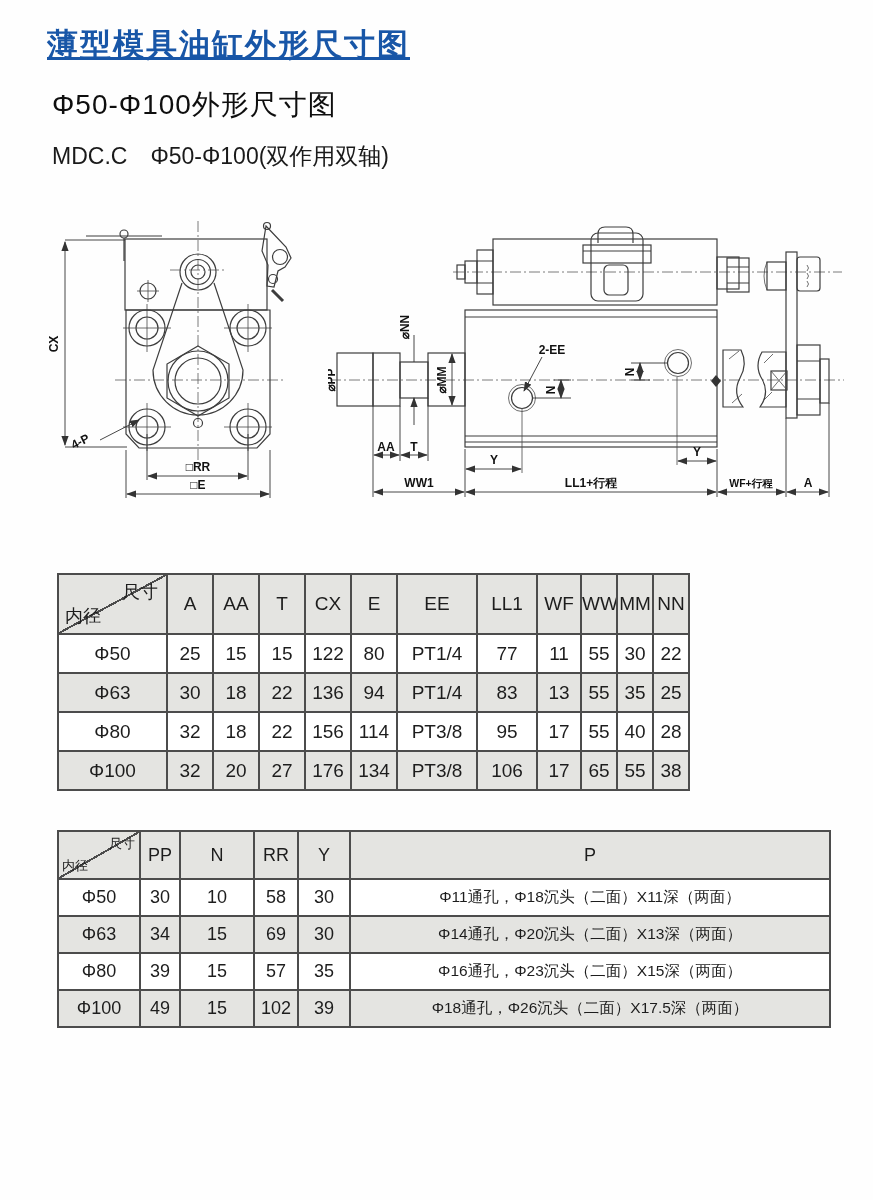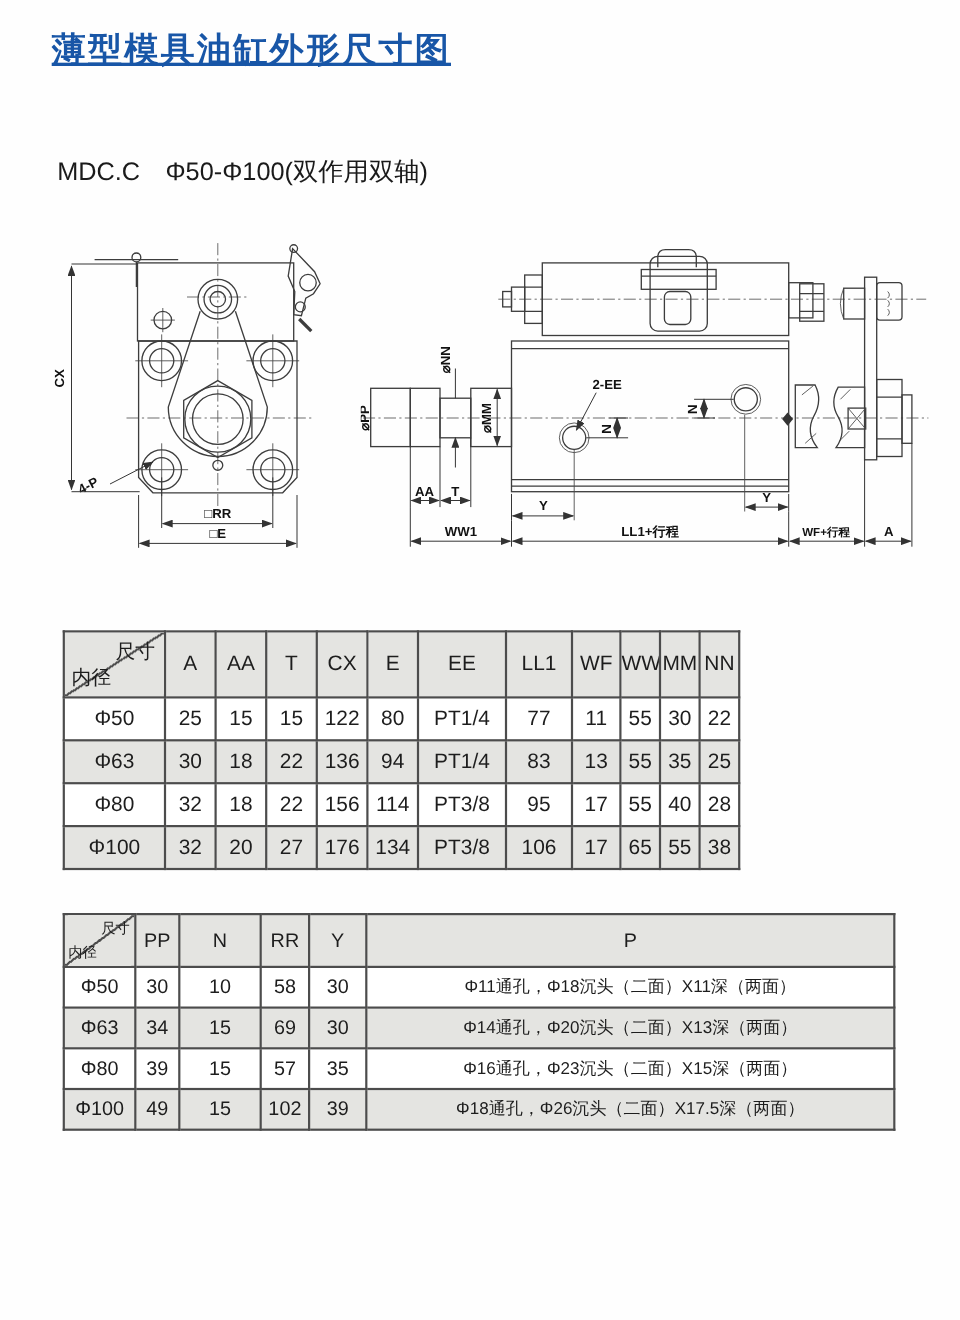--- a/index.html
+++ b/index.html
@@ -34,21 +34,21 @@
   #t1 th,#t1 td{font-size:19px;}
   #t1 thead tr{height:60px;}
   #t1 tbody tr{height:39px;}
   #t2 th,#t2 td{font-size:18px;}
   #t2 thead tr{height:48px;}
   #t2 tbody tr{height:37px;}
   #t2 td:last-child{font-size:15.5px;}
   th.diag{position:relative;background-color:#e4e4e1;
     background-image:linear-gradient(to bottom right,
       transparent calc(50% - 1px),#4c4c4c calc(50% - 1px),
-      #4c4c4c calc(50% + 1px),transparent calc(50% + 1px));}
+      #4c4c4c calc(50% + 1px),transparent calc(50% + 1px));padding-left:17px;}
   th.diag .dt{position:absolute;top:5px;right:8px;}
   th.diag .db{position:absolute;bottom:5px;left:6px;}
   #t1 th.diag .dt,#t1 th.diag .db{font-size:18px;}
   #t2 th.diag .dt{font-size:13px;top:3px;right:4px;}
   #t2 th.diag .db{font-size:13px;bottom:3px;left:3px;}
 
   
   #t1 thead th:nth-child(1){width:90px}
   #t1 thead th:nth-child(2),#t1 thead th:nth-child(3),#t1 thead th:nth-child(4),
   #t1 thead th:nth-child(5),#t1 thead th:nth-child(6){width:44px}
@@ -62,20 +62,21 @@
   #t2 thead th:nth-child(4){width:42px}
   #t2 thead th:nth-child(5){width:50px}
   #t2 thead th:nth-child(6){width:478px}
 </style>
 </head>
 <body>
 
 <div class="page">
 
   <div class="title">薄型模具油缸外形尺寸图</div>
+  <div class="subtitle">Φ50-Φ100外形尺寸图</div>
   <div class="model">MDC.C　Φ50-Φ100(双作用双轴)</div>
 
   <svg id="dl" class="draw" width="292" height="322" viewBox="0 0 292 322">
     <defs>
       <marker id="ma" markerWidth="11" markerHeight="8" refX="10" refY="4" orient="auto-start-reverse">
         <path d="M0,0 L11,4 L0,8 Z" fill="#333"></path>
       </marker>
     </defs>
 
     <path class="cl" d="M158,18 V266"></path>

